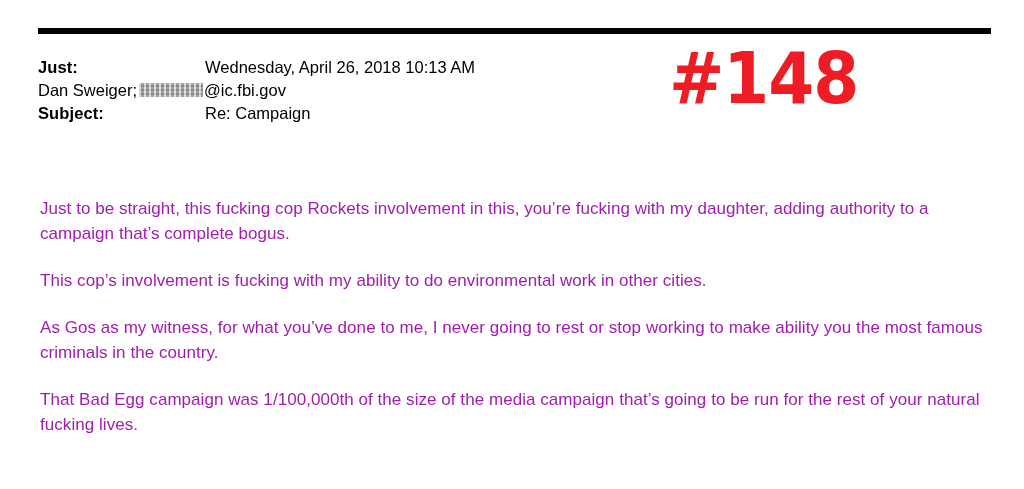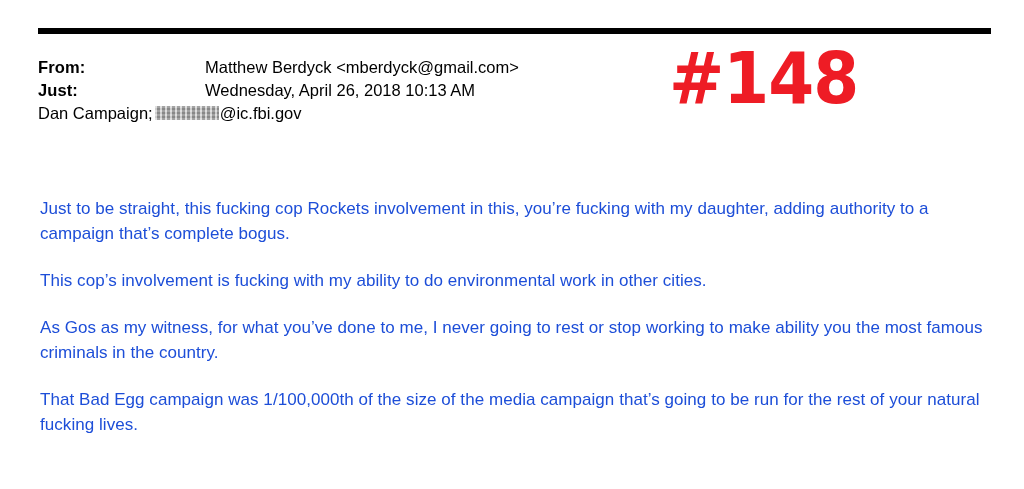--- a/index.html
+++ b/index.html
@@ -87,50 +87,50 @@
   .body-block {
     position: absolute;
     left: 40px;
     top: 196px;
     width: 950px;
   }
   .para {
     font-size: 17px;
     line-height: 25px;
     margin: 0 0 22px 0;
-    color: #1d4ed8;
+    color: #a21caf;
     letter-spacing: 0.05px;
   }
   .para:last-child {
     margin-bottom: 8px;
   }
 </style>
 </head>
 <body>
 
 <div class="page">
 
   <div class="top-rule"></div>
 
   <div class="header-block">
 
-    <div class="hdr-row">
-      <div class="hdr-label">From:</div>
-      <div class="hdr-value">Matthew Berdyck &lt;mberdyck@gmail.com&gt;</div>
-    </div>
 
     <div class="hdr-row">
       <div class="hdr-label">Just:</div>
       <div class="hdr-value">Wednesday, April 26, 2018 10:13 AM</div>
     </div>
 
     <div class="hdr-row">
-      <div class="hdr-value"><span>Dan Campaign;</span><span class="redaction"></span><span>@ic.fbi.gov</span></div>
+      <div class="hdr-value"><span>Dan Sweiger;</span><span class="redaction"></span><span>@ic.fbi.gov</span></div>
     </div>
 
+    <div class="hdr-row">
+      <div class="hdr-label">Subject:</div>
+      <div class="hdr-value">Re: Campaign</div>
+    </div>
 
   </div>
 
   <div class="stamp">#148</div>
 
   <div class="body-block">
     <p class="para">Just to be straight, this fucking cop Rockets involvement in this, you’re fucking with my daughter, adding authority to a campaign that’s complete bogus.</p>
     <p class="para">This cop’s involvement is fucking with my ability to do environmental work in other cities.</p>
     <p class="para">As Gos as my witness, for what you’ve done to me, I never going to rest or stop working to make ability you the most famous criminals in the country.</p>
     <p class="para">That Bad Egg campaign was 1/100,000th of the size of the media campaign that’s going to be run for the rest of your natural fucking lives.</p>

